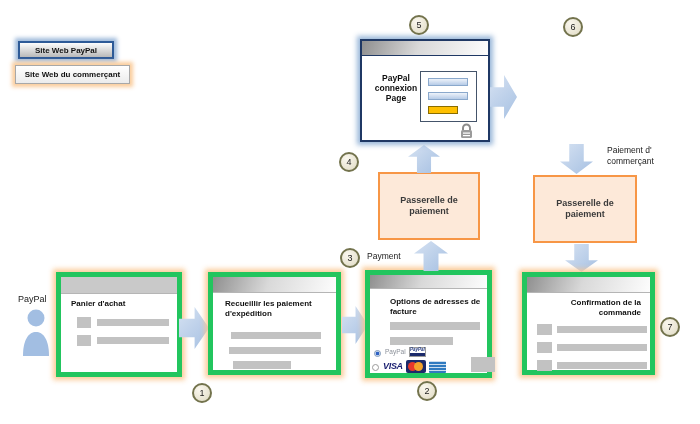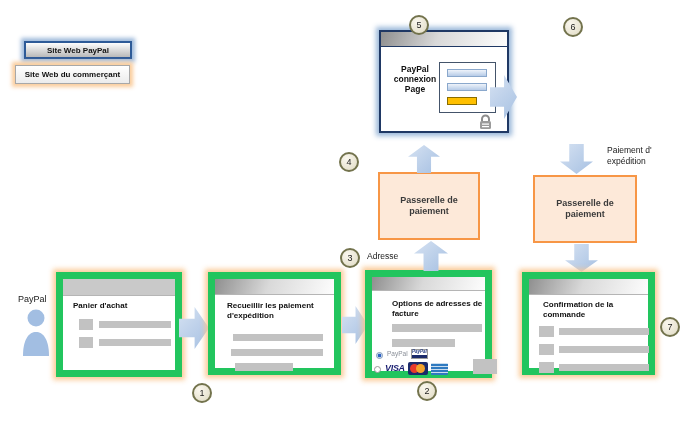--- a/index.html
+++ b/index.html
@@ -2,21 +2,21 @@
 <html><head>
 <meta charset="utf-8">
 <style>
   html,body{margin:0;padding:0;background:#fff;}
   #canvas{position:relative;width:700px;height:424px;background:#ffffff;
           font-family:"Liberation Sans", sans-serif;overflow:hidden;}
   .abs{position:absolute;}
   
   .win-blue{position:absolute;background:#fff;border:2px solid #1F3864;
             box-shadow:0 0 5px 3px rgba(149,179,215,.95);box-sizing:border-box;}
-  .win-merchant{position:absolute;background:#fff;border:7px solid #22c55e;
+  .win-merchant{position:absolute;background:#fff;border:5px solid #22c55e;
             box-shadow:0 0 5px 3px rgba(250,198,144,.9);box-sizing:border-box;}
   .titlebar{position:absolute;left:0;right:0;top:0;height:14px;
             background:linear-gradient(110deg,#8f8f8f 0%,#d9d9d9 45%,#fdfdfd 100%);}
   .titlebar.navyline{border-bottom:1.5px solid #1F3864;}
   .titlebar.flat{background:#c9c9c9;}
   .gateway{position:absolute;background:#FDE9D9;border:2px solid #F79646;box-sizing:border-box;
            display:flex;align-items:center;justify-content:center;text-align:center;
            font-weight:bold;font-size:9px;color:#3b3b3b;line-height:1.25;}
   
   .bar{position:absolute;background:#c2c2c2;}
@@ -48,21 +48,21 @@
   .pp-badge{position:absolute;width:17px;height:10px;background:#fff;border:1px solid #9a9a9a;box-sizing:border-box;}
   .pp-badge b{display:block;font-size:4.5px;font-style:italic;color:#253B80;line-height:4px;text-align:center;}
   .pp-badge span{display:block;height:3.5px;background:#1b2a6b;margin-top:0.5px;}
   .pp-text{position:absolute;font-size:6.5px;color:#8a8f98;}
 </style>
 </head>
 <body>
 
 <div id="canvas">
 
-  <div class="legend-box" style="left:24px;top:41px;width:108px;height:18px;border:2px solid #2d5a97;
+  <div class="legend-box" style="left:18px;top:41px;width:96px;height:18px;border:2px solid #2d5a97;
               background:linear-gradient(180deg,#fdfdfd,#b9b9b9);box-shadow:0 0 4px 3px rgba(149,179,215,.9);align-items:center;">
     <span>Site Web PayPal</span>
   </div>
   <div class="legend-box" style="left:15px;top:65px;width:115px;height:19px;border:1px solid #a8a8a8;
               background:linear-gradient(180deg,#ffffff,#ececec);box-shadow:0 0 4px 3px rgba(250,198,144,.9);">
     <span>Site Web du commerçant</span>
   </div>
 
   <div class="flowlabel" style="left:18px;top:294px;font-size:9px;">PayPal</div>
   <svg class="abs" style="left:21px;top:308px;" width="30" height="48" viewBox="0 0 30 48">
@@ -106,29 +106,29 @@
     <div class="visa" style="left:13px;top:86px;font-style:italic;">VISA</div>
     <div class="mc" style="left:36px;top:85px;">
       <i class="r"></i>
         <i class="o"></i>
     </div>
     <div class="amex" style="left:59px;top:86px;"></div>
     <div class="bar" style="left:101px;top:82px;width:24px;height:15px;"></div>
   </div>
 
   <div class="arrow up" style="left:414px;top:241px;width:34px;height:30px;"></div>
-  <div class="flowlabel" style="left:367px;top:251px;">Adresse</div>
+  <div class="flowlabel" style="left:367px;top:251px;">Payment</div>
 
   <div class="gateway" style="left:378px;top:172px;width:102px;height:68px;">
     <span style="display:inline-block;width:62px;">Passerelle de paiement</span>
   </div>
 
   <div class="arrow up" style="left:408px;top:145px;width:32px;height:28px;"></div>
 
-  <div class="win-blue" style="left:360px;top:30px;width:130px;height:103px;margin-left:19px;">
+  <div class="win-blue" style="left:360px;top:39px;width:130px;height:103px;">
     <div class="titlebar navyline"></div>
     <div class="btitle" style="left:6px;top:32px;width:56px;font-size:8.5px;text-align:center;">PayPal connexion Page</div>
     <div class="abs" style="left:58px;top:30px;width:55px;height:49px;border:1px solid #44546A;">
       <div class="input-blue" style="left:7px;top:6px;width:40px;height:8px;"></div>
       <div class="input-blue" style="left:7px;top:20px;width:40px;height:8px;"></div>
       <div class="btn-yellow" style="left:7px;top:34px;width:30px;height:8px;"></div>
     </div>
     <svg class="abs" style="left:97px;top:82px;" width="15" height="16" viewBox="0 0 15 16">
       <path d="M4 7 V5 a3.5 3.5 0 0 1 7 0 V7" fill="none" stroke="#8c8c8c" stroke-width="2"></path>
       <rect x="2" y="7" width="11" height="8" rx="1.5" fill="#9a9a9a"></rect>
@@ -136,30 +136,30 @@
       <rect x="4" y="12" width="7" height="1.2" fill="#fff"></rect>
     </svg>
   </div>
 
   <div class="arrow right" style="left:490px;top:75px;width:27px;height:44px;"></div>
 
 
   <div class="arrow down" style="left:560px;top:144px;width:33px;height:30px;"></div>
   <div class="flowlabel" style="left:607px;top:145px;line-height:1.35;">
     <span>Paiement d'</span><br>
-    <span>expédition</span>
+    <span>commerçant</span>
   </div>
 
   <div class="gateway" style="left:533px;top:175px;width:104px;height:68px;">
     <span style="display:inline-block;width:62px;">Passerelle de paiement</span>
   </div>
 
   <div class="arrow down" style="left:565px;top:244px;width:33px;height:28px;"></div>
 
-  <div class="win-merchant" style="left:522px;top:272px;width:133px;height:103px;">
+  <div class="win-merchant" style="left:522px;top:272px;width:133px;height:103px;text-align:right;">
     <div class="titlebar" style="height:15px;border-bottom:1px solid #b5b5b5;"></div>
     <div class="btitle" style="left:14px;top:21px;width:100px;">Confirmation de la commande</div>
     <div class="sq" style="left:10px;top:47px;width:15px;height:11px;"></div>
     <div class="bar" style="left:30px;top:49px;width:90px;height:7px;"></div>
     <div class="sq" style="left:10px;top:65px;width:15px;height:11px;"></div>
     <div class="bar" style="left:30px;top:67px;width:90px;height:7px;"></div>
     <div class="sq" style="left:10px;top:83px;width:15px;height:11px;"></div>
     <div class="bar" style="left:30px;top:85px;width:90px;height:7px;"></div>
   </div>
 

